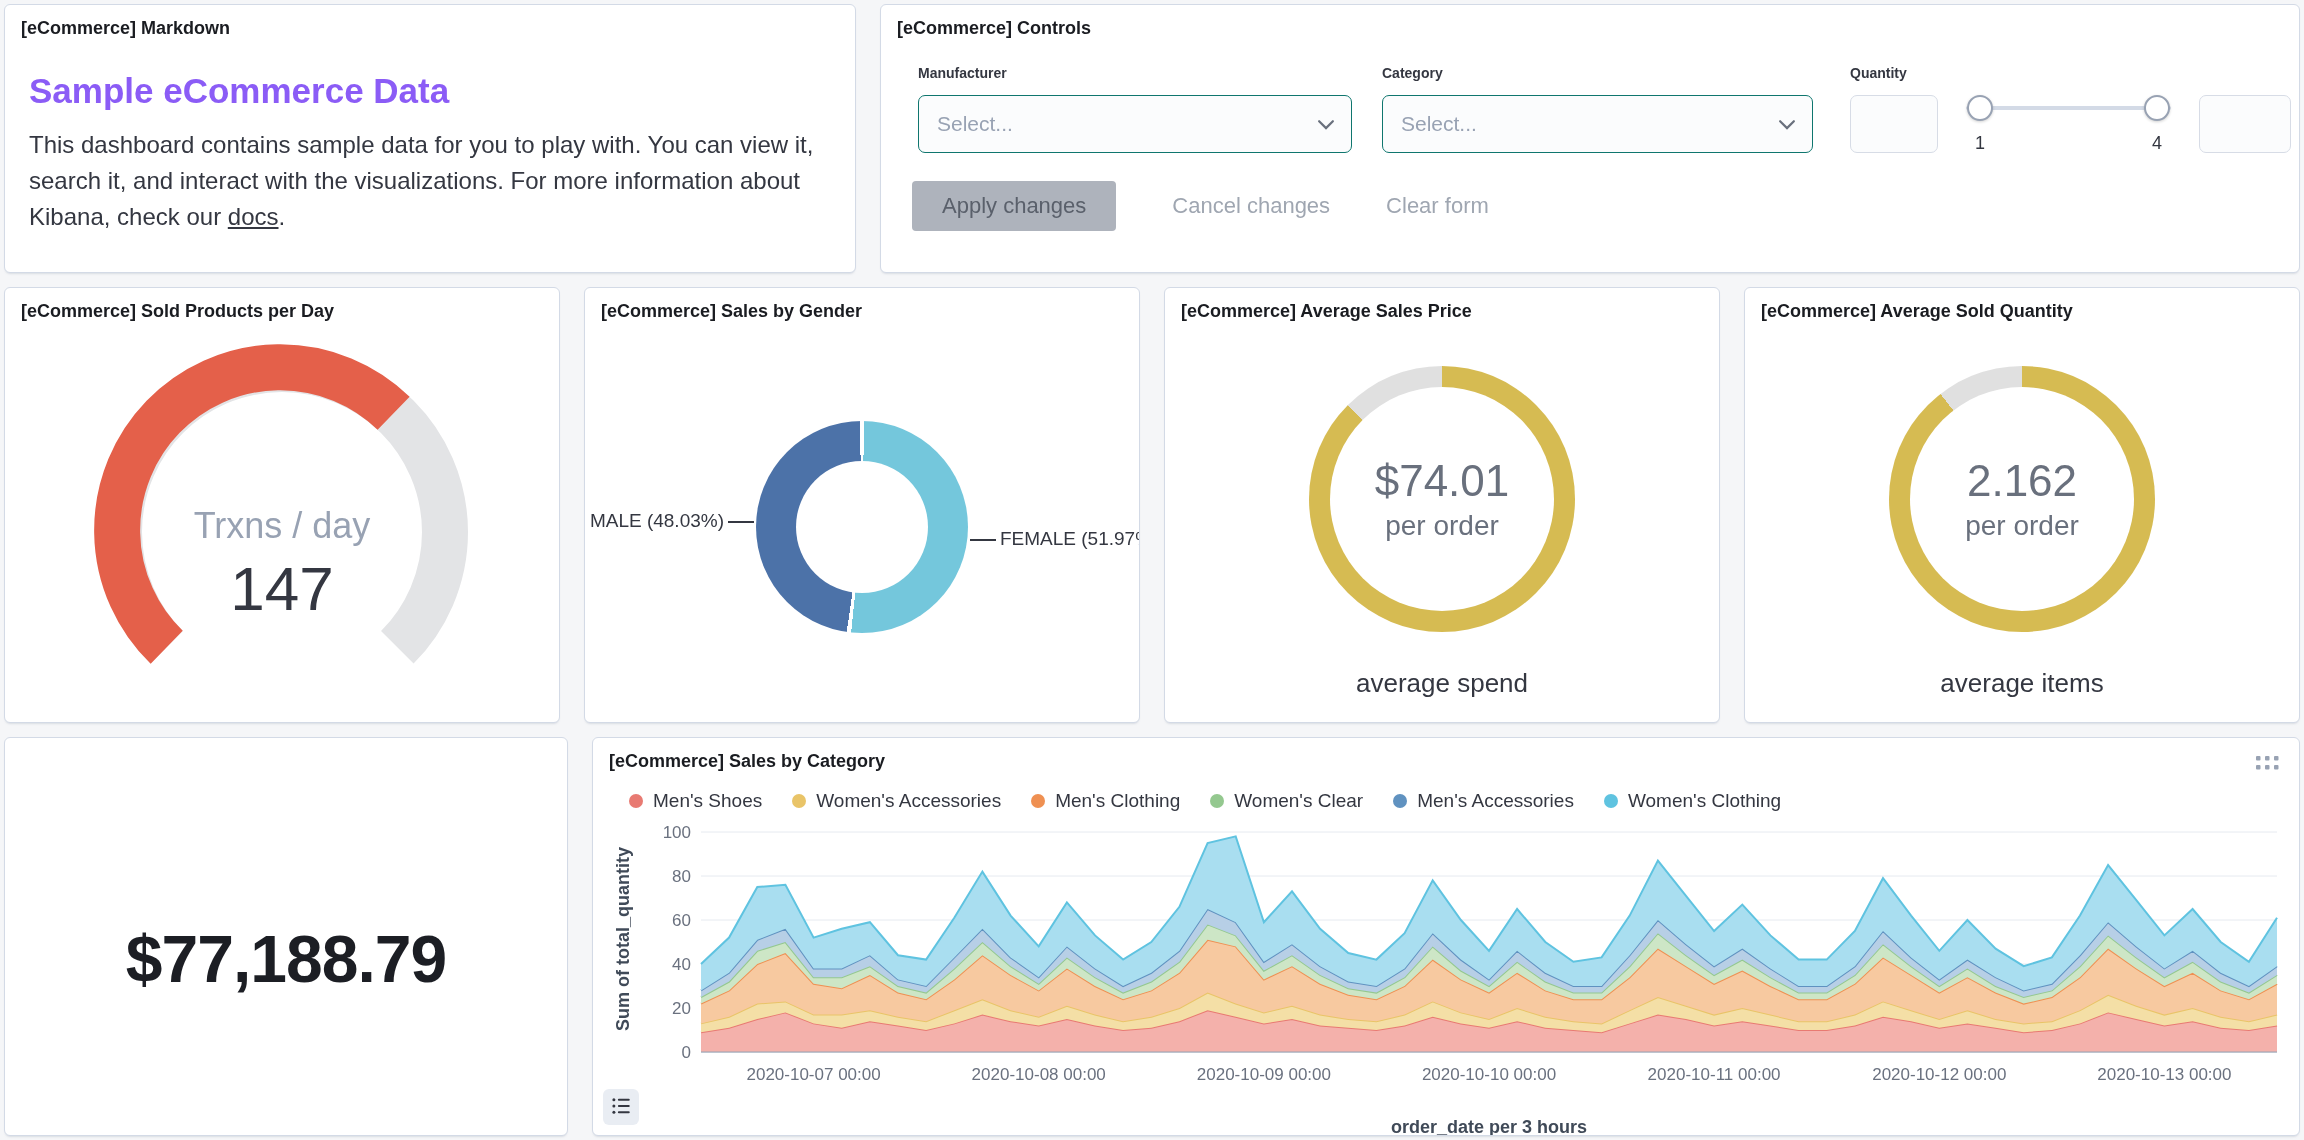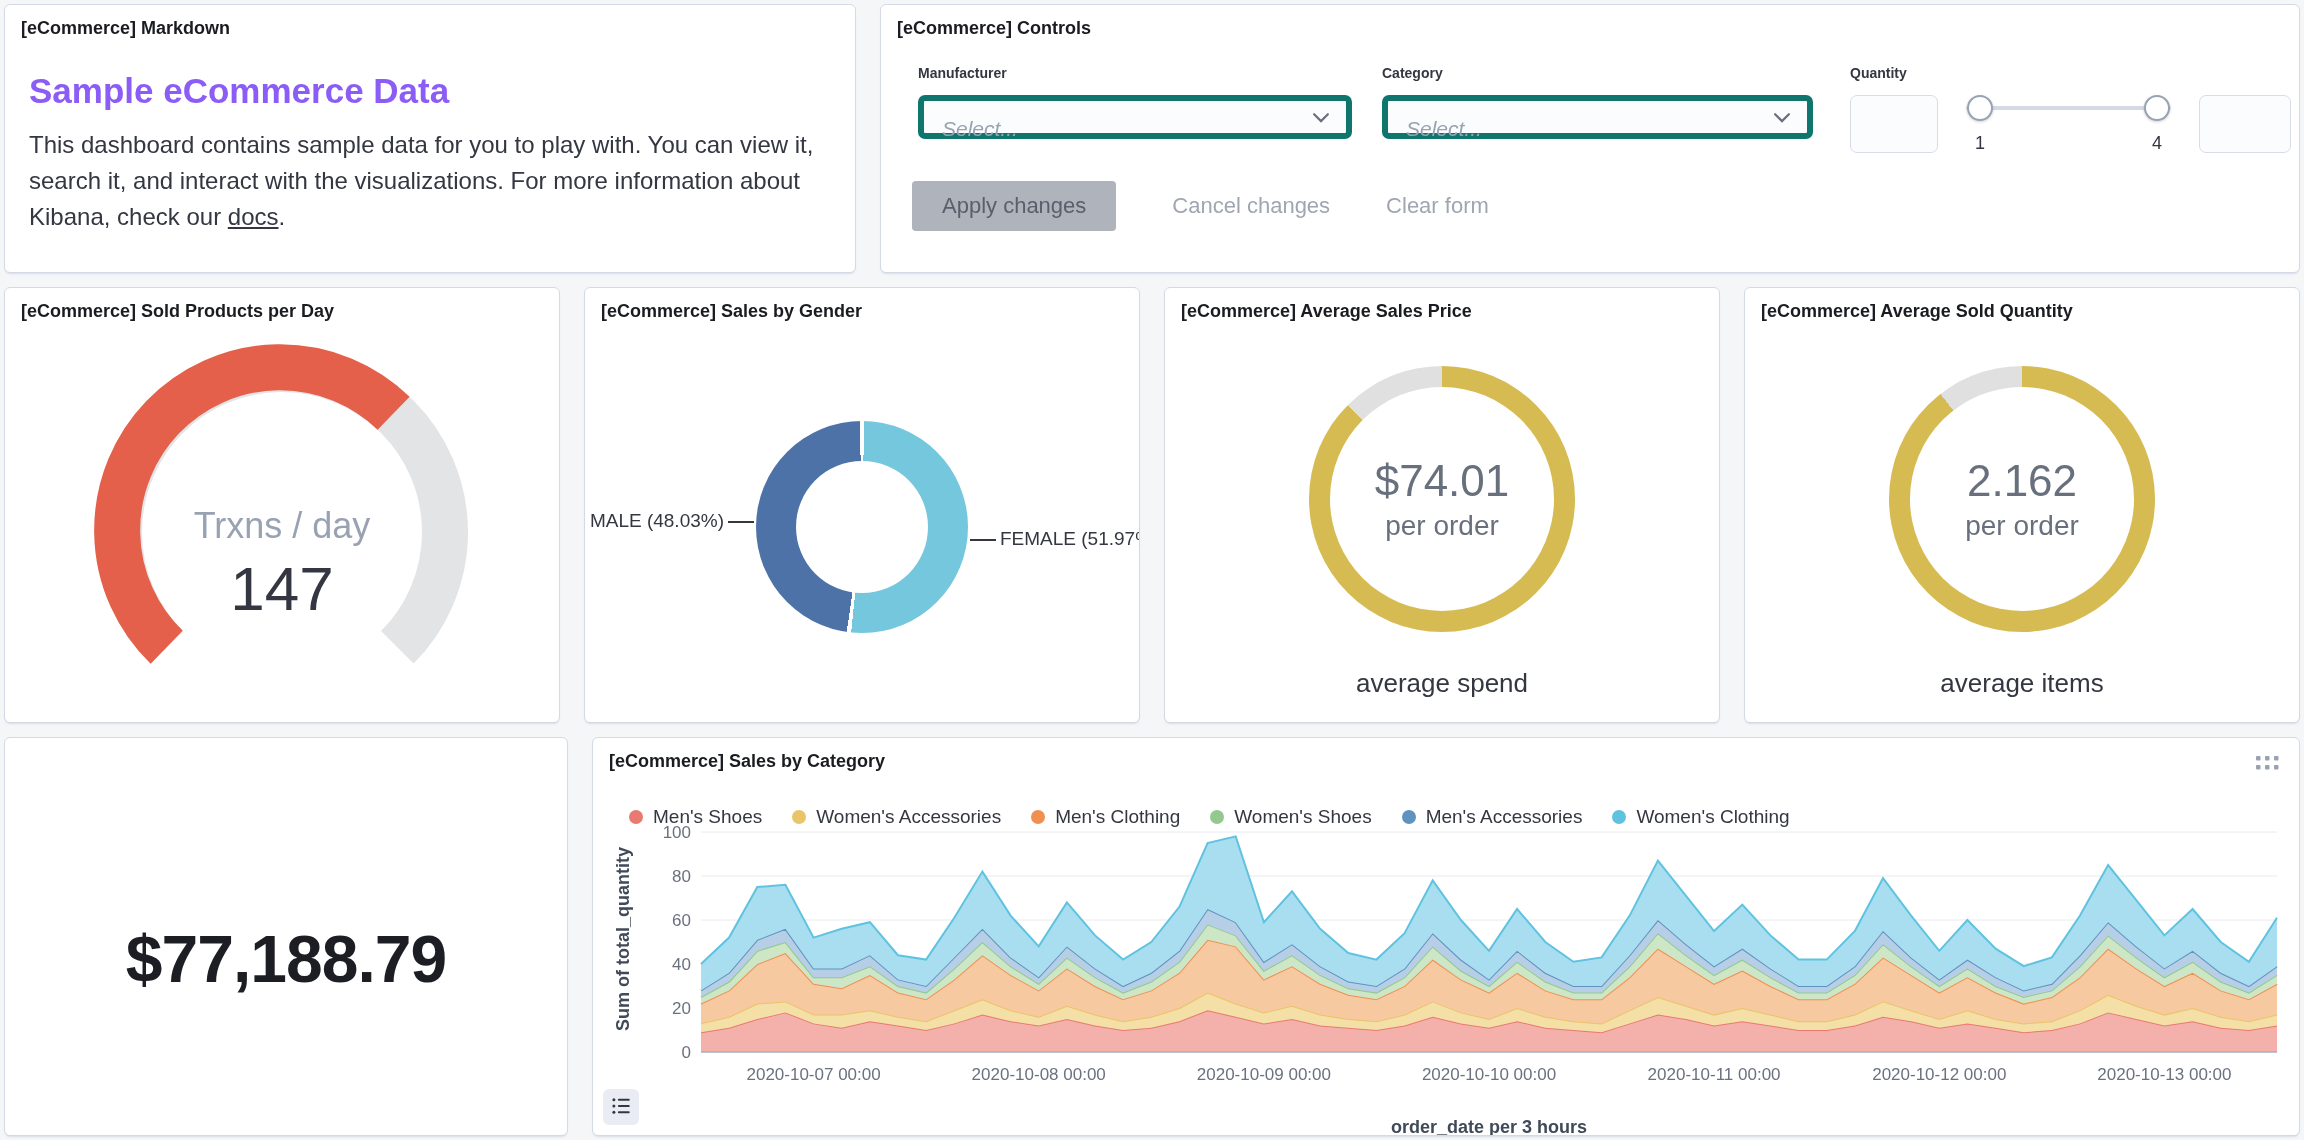--- a/index.html
+++ b/index.html
@@ -31,24 +31,23 @@
   .md-body { padding:10px 24px 0 24px; }
   .md-h { margin:22px 0 16px 0; font-size:35px; font-weight:700; color:#8b5cf6; }
   .md-p { margin:0; max-width:800px; font-size:24px; line-height:1.5; color:#343741; }
   .docs-link { color:#343741; text-decoration:underline; cursor:pointer;margin-top:32px; }
 
   
   .p-controls { flex:1; }
   .controls-body { position:absolute; inset:0; }
   .ctrl-label { position:absolute; top:60px; font-size:14px; font-weight:600; color:#343741; }
   .select {
-    position:absolute; top:90px; height:44px;
-    background:#fbfcfd; border:6px solid #0f766e; border-radius:7px;
+    position:absolute; top:90px; height:58px;
+    background:#fbfcfd; border:1px solid #0f766e; border-radius:7px;
     cursor:pointer;
-    font-style:italic;
   }
   .select .ph { font-size:21px; color:#98a2b3; line-height:56px; padding-left:18px; display:block; }
   .chev { position:absolute; right:14px; top:50%; transform:translateY(-50%); line-height:0; }
   .qty-box { position:absolute; top:90px; height:58px; background:#fbfcfd; border:1px solid #d7dce6; border-radius:7px; font-size:21px; padding:0 12px; width:88px; }
   .slider-track { position:absolute; top:101px; height:4px; background:#d3dae6; border-radius:2px; cursor:pointer; }
   .slider-thumb { position:absolute; top:90px; width:26px; height:26px; border-radius:50%; background:#fff; border:2px solid #98a2b3; box-shadow:0 1px 3px rgba(0,0,0,.18); cursor:grab; }
   .slider-val { position:absolute; top:128px; font-size:18px; color:#343741; width:26px; text-align:center; }
   .btn-row { position:absolute; left:31px; top:176px; display:flex; align-items:center; gap:56px; }
   .btn-apply { height:50px; padding:0 30px; background:#aeb3bc; color:#5a606b; font-size:22px; font-weight:500; border:none; border-radius:4px; font-family:inherit; }
   .btn-text { background:none; border:none; font-size:22px; font-weight:500; color:#9fa6b1; font-family:inherit; padding:0; }
@@ -80,21 +79,21 @@
   .goal-caption { margin-top:36px; font-size:26px; color:#343741; }
 
   
   .p-revenue { width:564px; flex:none; }
   .rev-body { position:absolute; inset:44px 0 0 0; display:flex; align-items:center; justify-content:center; }
   .rev-value { font-size:66px; font-weight:700; color:#1c1e24; letter-spacing:-1px; }
 
   
   .p-sales { flex:1; }
   .panel-opts { position:absolute; top:14px; right:16px; background:none; border:none; padding:2px; cursor:pointer; line-height:0; }
-  .legend { position:absolute; left:36px; top:68px; display:flex; gap:30px; align-items:center; }
+  .legend { position:absolute; left:36px; top:52px; display:flex; gap:30px; align-items:center; }
   .legend-item { display:flex; align-items:center; gap:10px; font-size:19px; color:#343741; cursor:pointer; }
   .dot { width:14px; height:14px; border-radius:50%; flex:none; }
   .chart-area { position:absolute; left:14px; top:88px; width:1688px; height:300px; }
   .y-axis-title { position:absolute; left:6px; top:0; height:226px; writing-mode:vertical-rl; transform:rotate(180deg); font-size:18px; font-weight:700; color:#404a58; text-align:center; }
   .chart-svg { position:absolute; left:36px; top:0; }
   .x-axis-title { position:absolute; left:94px; width:1576px; top:262px; text-align:center; font-size:18px; font-weight:700; color:#404a58;margin-top:29px; }
   .legend-btn { position:absolute; left:10px; bottom:10px; width:36px; height:36px; border-radius:6px; background:#e9edf3; border:none; display:flex; align-items:center; justify-content:center; cursor:pointer; }
 </style>
 </head>
 <body>
@@ -241,21 +240,21 @@
           <div class="legend-item">
             <span class="dot" style="background: rgb(233, 196, 104);"></span>
             <span>Women's Accessories</span>
           </div>
           <div class="legend-item">
             <span class="dot" style="background: rgb(239, 144, 82);"></span>
             <span>Men's Clothing</span>
           </div>
           <div class="legend-item">
             <span class="dot" style="background: rgb(148, 200, 143);"></span>
-            <span>Women's Shoes</span>
+            <span>Women's Clear</span>
           </div>
           <div class="legend-item">
             <span class="dot" style="background: rgb(96, 146, 192);"></span>
             <span>Men's Accessories</span>
           </div>
           <div class="legend-item">
             <span class="dot" style="background: rgb(95, 195, 224);"></span>
             <span>Women's Clothing</span>
           </div>
         </div>

